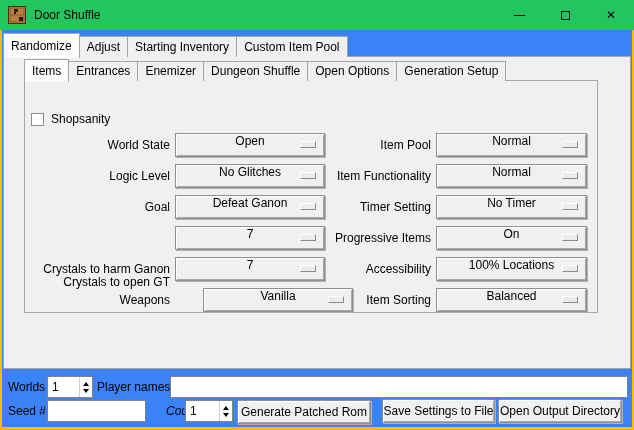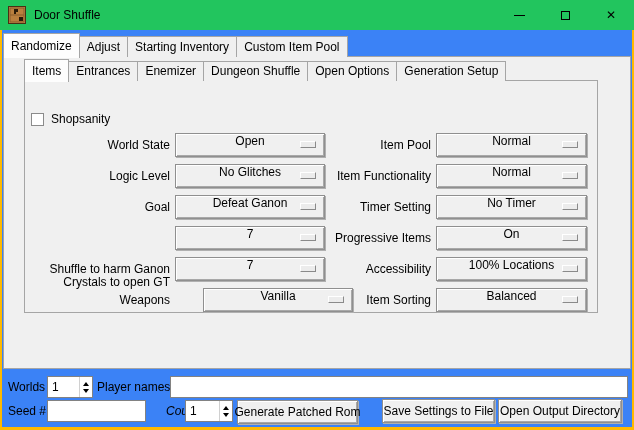--- a/index.html
+++ b/index.html
@@ -166,21 +166,21 @@
         <span>Defeat Ganon</span>
         <span class="ind"></span>
       </div>
 
     <div class="optlabel lab-l" style="top:196px;margin-top:44px;">Crystals to open GT</div>
     <div class="dd dd-l" style="top:196px;">
         <span>7</span>
         <span class="ind"></span>
       </div>
 
-    <div class="optlabel lab-l" style="top:227px;">Shuffle to harm Ganon</div>
+    <div class="optlabel lab-l" style="top:227px;">Crystals to harm Ganon</div>
     <div class="dd dd-l" style="top:227px;">
         <span>7</span>
         <span class="ind"></span>
       </div>
 
     <div class="optlabel lab-l" style="top:258px;">Weapons</div>
     <div class="dd dd-l" style="top:258px;margin-left:28px;">
         <span>Vanilla</span>
         <span class="ind"></span>
       </div>
@@ -235,18 +235,18 @@
     <div class="blabel" style="top:369px; left:6px; line-height:24px;">Seed #</div>
     <input class="entry" style="top: 370px; left: 45px; width: 99px; height: 22px;" value="">
     <div class="blabel" style="top:369px; left:164px; line-height:24px;font-style:italic;">Count</div>
     <div class="spin" style="top:370px; left:183px; width:48px; height:22px;">
       <input value="1" style="">
       <div class="arrows">
         <span class="tri-up"></span>
         <span class="tri-down"></span>
       </div>
     </div>
-    <button class="btn" style="top:370px; left:235px; width:121px;">Generate Patched Rom</button>
+    <button class="btn" style="top:370px; left:235px; width:134px;">Generate Patched Rom</button>
     <button class="btn" style="top:369px; left:380px; width:113px;">Save Settings to File</button>
     <button class="btn" style="top:369px; left:496px; width:124px;">Open Output Directory</button>
 
   </div>
 </div>
 
 </body></html>

